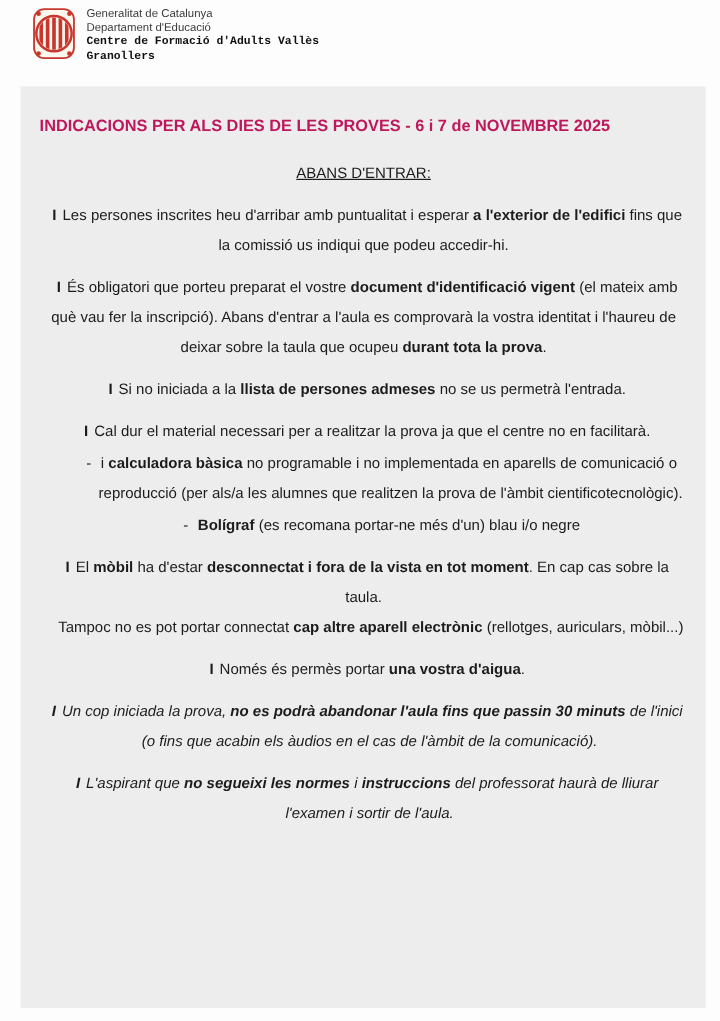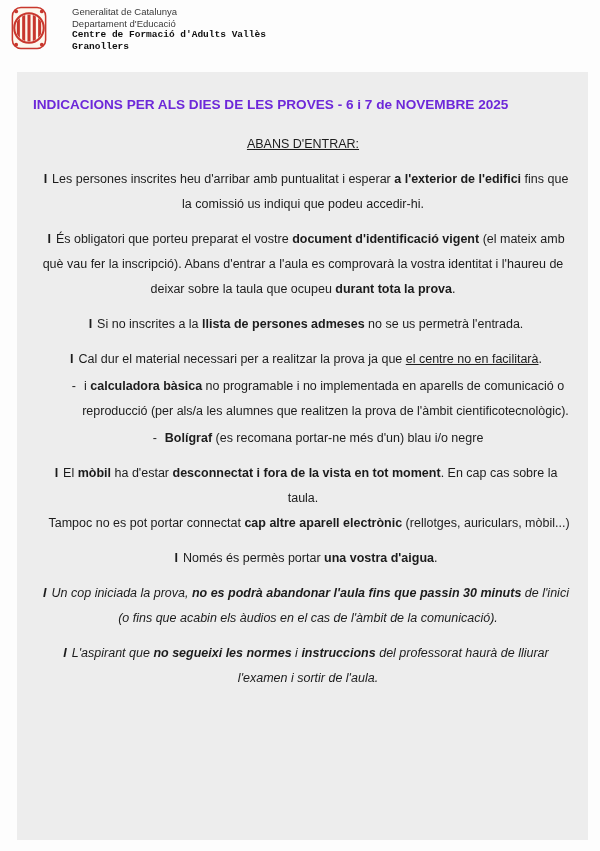--- a/index.html
+++ b/index.html
@@ -6,38 +6,38 @@
   .page{
     position:relative;
     width:600px;height:851px;
     background:#fdfdfd;
     font-family:"Liberation Sans", sans-serif;
     color:#1f1f1f;
     overflow:hidden;
   }
   
   .header{
-    position:absolute;left:10px;top:4px;
-    display:flex;align-items:flex-start;gap:24px;
+    position:absolute;left:26px;top:4px;
+    display:flex;align-items:flex-start;gap:8px;
   }
   .logo{flex:0 0 auto;}
   .org{font-size:9.5px;line-height:11.5px;color:#3a3a3a;padding-top:2px;}
   .org .l{display:block;}
   .org .l.bold{font-weight:bold;color:#101010;font-family:Liberation Mono, monospace;}
   
   .content-box{
     position:absolute;left:17px;top:72px;
     width:571px;height:768px;
     box-sizing:border-box;
     background:#ededed;
     padding:20px 15px 16px 16px;
   }
   .title{
     font-size:13.6px;font-weight:bold;line-height:26px;
-    white-space:nowrap;color:#6d28d9;
+    white-space:nowrap;color:#be185d;
   }
   .blocks p{margin:0;font-size:12.5px;line-height:25px;color:#1c1c1c;text-align:center;}
   .heading{
     margin-top:14px !important;
     text-decoration:underline;
   }
   .bullet{
     margin-top:10px !important;
     text-align:justify;
     text-indent:6px;
@@ -55,21 +55,21 @@
     text-align:justify;
   }
   .continuation{
     margin-top:0 !important;
     margin-left:12px !important;
     text-align:justify;
   }
   .marker{font-weight:bold;margin-right:5px;}
   .dash .marker{font-weight:normal;margin-right:8px;}
   .b{font-weight:bold;}
-  .u{text-decoration:underline;}
+  .u{}
 </style>
 </head>
 <body>
 
 <div class="page">
 
   <div class="header">
     <div class="logo">
       <svg width="38" height="48" viewBox="0 0 40 50" aria-hidden="true">
         <rect x="2.5" y="3.5" width="35" height="43" rx="9" fill="#fdf8ee" stroke="#c8372d" stroke-width="1.6"></rect>
@@ -97,21 +97,21 @@
       <span class="l bold">Granollers</span>
     </div>
   </div>
 
   <div class="content-box">
     <div class="title">INDICACIONS PER ALS DIES DE LES PROVES - 6 i 7 de NOVEMBRE 2025</div>
     <div class="blocks">
         <p class="heading">ABANS D'ENTRAR:</p>
         <p class="bullet"><span class="marker">I</span><span class="">Les persones inscrites heu d'arribar amb puntualitat i esperar </span><span class="b ">a l'exterior de l'edifici</span><span class=""> fins que la comissió us indiqui que podeu accedir-hi.</span></p>
         <p class="bullet"><span class="marker">I</span><span class="">És obligatori que porteu preparat el vostre </span><span class="b ">document d'identificació vigent</span><span class=""> (el mateix amb què vau fer la inscripció). Abans d'entrar a l'aula es comprovarà la vostra identitat i l'haureu de deixar sobre la taula que ocupeu </span><span class="b ">durant tota la prova</span><span class="">.</span></p>
-        <p class="bullet"><span class="marker">I</span><span class="">Si no inscrites a la </span><span class="b ">llista de persones admeses</span><span class=""> no se us permetrà l'entrada.</span></p>
+        <p class="bullet"><span class="marker">I</span><span class="">Si no iniciada a la </span><span class="b ">llista de persones admeses</span><span class=""> no se us permetrà l'entrada.</span></p>
         <p class="bullet"><span class="marker">I</span><span class="">Cal dur el material necessari per a realitzar la prova ja que </span><span class="u">el centre no en facilitarà</span><span class="">.</span></p>
         <p class="dash"><span class="marker">-</span><span class="">i </span><span class="b ">calculadora bàsica</span><span class=""> no programable i no implementada en aparells de comunicació o reproducció (per als/a les alumnes que realitzen la prova de l'àmbit cientificotecnològic).</span></p>
         <p class="dash"><span class="marker">-</span><span class="b ">Bolígraf</span><span class=""> (es recomana portar-ne més d'un) blau i/o negre</span></p>
         <p class="bullet"><span class="marker">I</span><span class="">El </span><span class="b ">mòbil</span><span class=""> ha d'estar </span><span class="b ">desconnectat i fora de la vista en tot moment</span><span class="">. En cap cas sobre la taula.</span></p>
         <p class="continuation"><span class="">Tampoc no es pot portar connectat </span><span class="b ">cap altre aparell electrònic</span><span class=""> (rellotges, auriculars, mòbil...)</span></p>
         <p class="bullet"><span class="marker">I</span><span class="">Només és permès portar </span><span class="b ">una vostra d'aigua</span><span class="">.</span></p>
         <p class="bullet hang"><span class="marker">I</span><span class="">Un cop iniciada la prova, </span><span class="b ">no es podrà abandonar l'aula fins que passin 30 minuts</span><span class=""> de l'inici (o fins que acabin els àudios en el cas de l'àmbit de la comunicació).</span></p>
         <p class="bullet hang"><span class="marker">I</span><span class="">L'aspirant que </span><span class="b ">no segueixi les normes</span><span class=""> i </span><span class="b ">instruccions</span><span class=""> del professorat haurà de lliurar l'examen i sortir de l'aula.</span></p>
       </div>
   </div>

